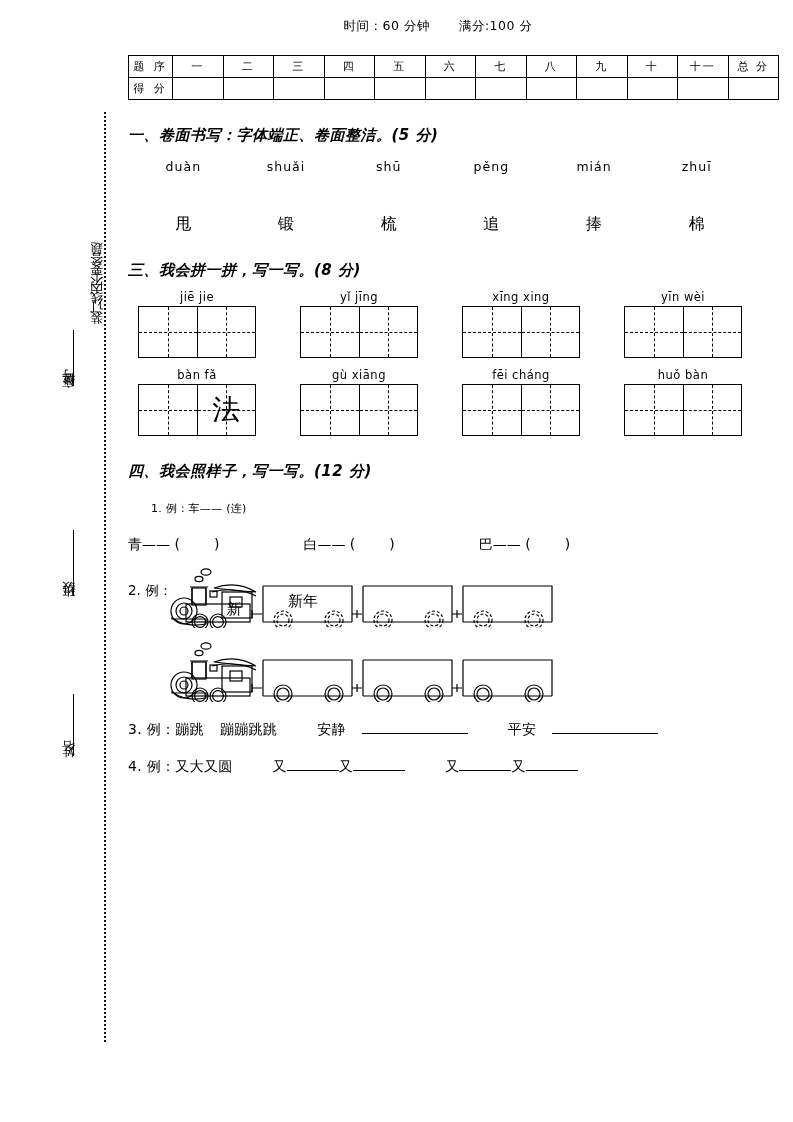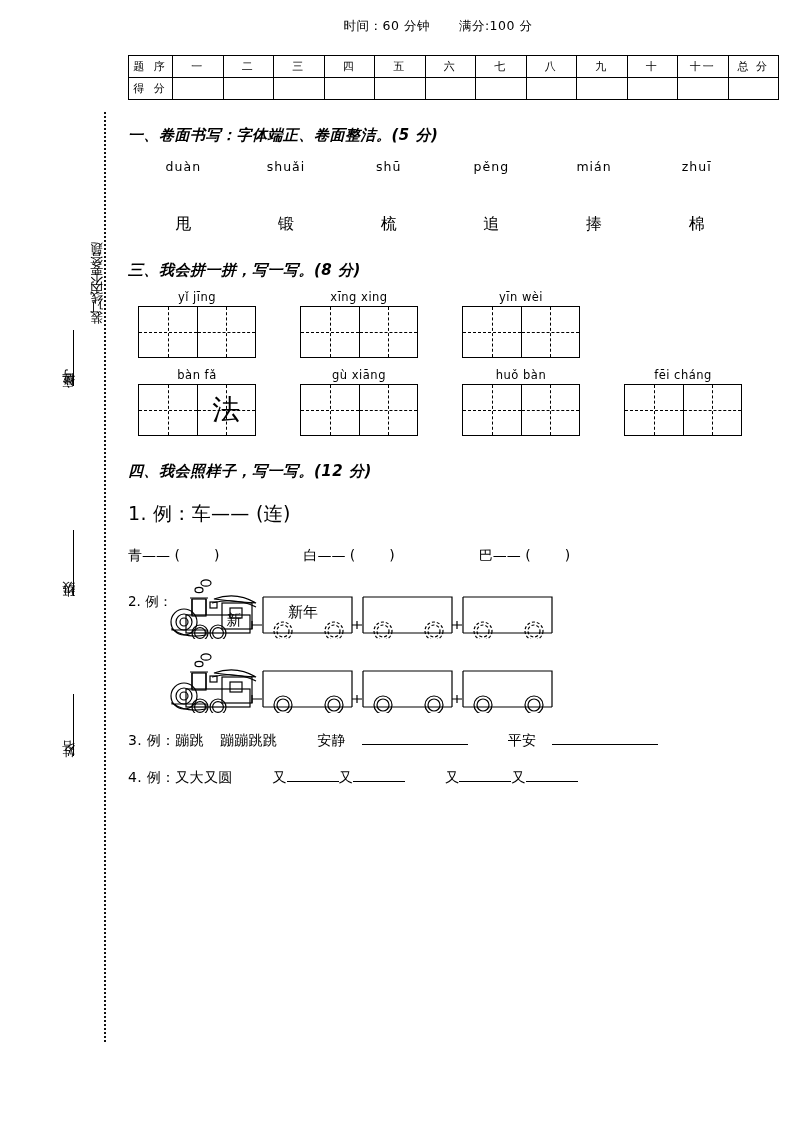--- a/index.html
+++ b/index.html
@@ -173,23 +173,24 @@
     transform: translateY(-50%);
     text-align: center;
     font-size: 28px;
     font-family: "DejaVu Serif", "Liberation Serif", serif;
     line-height: 1;
     z-index: 2;
   }
 
   
   .q-item {
-    font-size: 19px;
+    font-size: 11px;
     margin-top: 20px;
     letter-spacing: 0.3px;
+    margin-left: 23px;
   }
   .blank-row {
     display: flex;
     margin-top: 20px;
     font-size: 14px;
   }
   .blank-row .bitem {
     margin-right: 84px;
     white-space: nowrap;
   }
@@ -303,20 +304,31 @@
     <div class="cell">梳</div>
     <div class="cell">追</div>
     <div class="cell">捧</div>
     <div class="cell">棉</div>
   </div>
 
   <div class="sec-head">三、我会拼一拼，写一写。(8 分)</div>
 
   <div class="grid-row">
     <div class="grid-group">
+      <div class="grid-pinyin">jiē  jie</div>
+      <div class="tzg">
+        <div class="cellbox">
+            <span class="written"></span>
+          </div>
+        <div class="cellbox">
+            <span class="written"></span>
+          </div>
+      </div>
+    </div>
+    <div class="grid-group">
       <div class="grid-pinyin">yǐ  jīng</div>
       <div class="tzg">
         <div class="cellbox">
             <span class="written"></span>
           </div>
         <div class="cellbox">
             <span class="written"></span>
           </div>
       </div>
     </div>
@@ -361,32 +373,32 @@
       <div class="tzg">
         <div class="cellbox">
             <span class="written"></span>
           </div>
         <div class="cellbox">
             <span class="written"></span>
           </div>
       </div>
     </div>
     <div class="grid-group">
+      <div class="grid-pinyin">fēi cháng</div>
+      <div class="tzg">
+        <div class="cellbox">
+            <span class="written"></span>
+          </div>
+        <div class="cellbox">
+            <span class="written"></span>
+          </div>
+      </div>
+    </div>
+    <div class="grid-group">
       <div class="grid-pinyin">huǒ  bàn</div>
-      <div class="tzg">
-        <div class="cellbox">
-            <span class="written"></span>
-          </div>
-        <div class="cellbox">
-            <span class="written"></span>
-          </div>
-      </div>
-    </div>
-    <div class="grid-group">
-      <div class="grid-pinyin">fēi cháng</div>
       <div class="tzg">
         <div class="cellbox">
             <span class="written"></span>
           </div>
         <div class="cellbox">
             <span class="written"></span>
           </div>
       </div>
     </div>
   </div>

